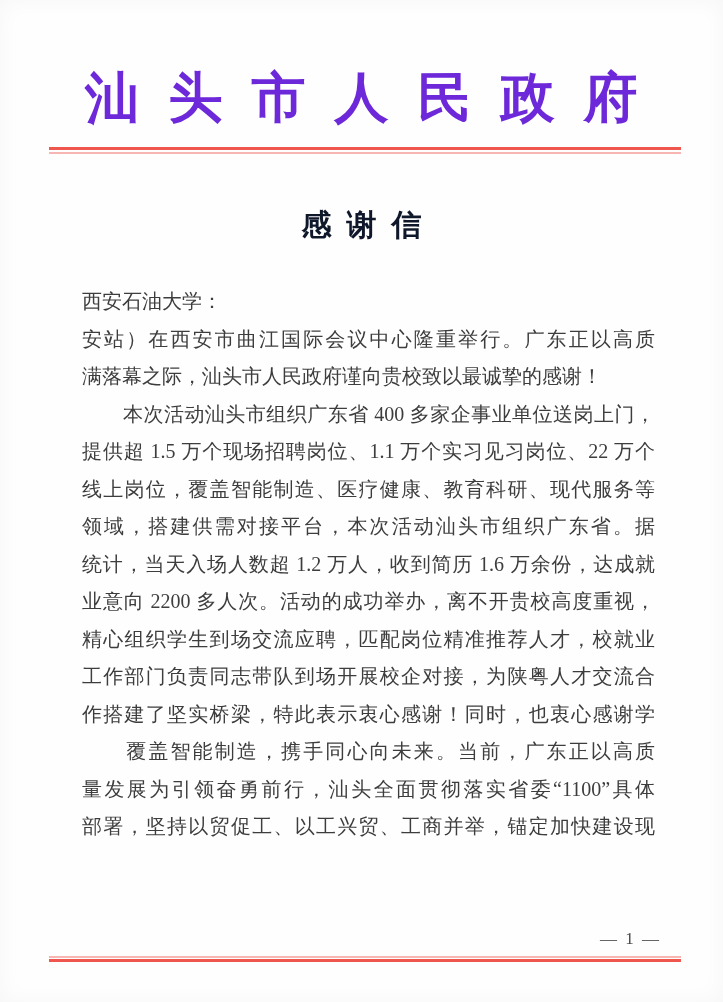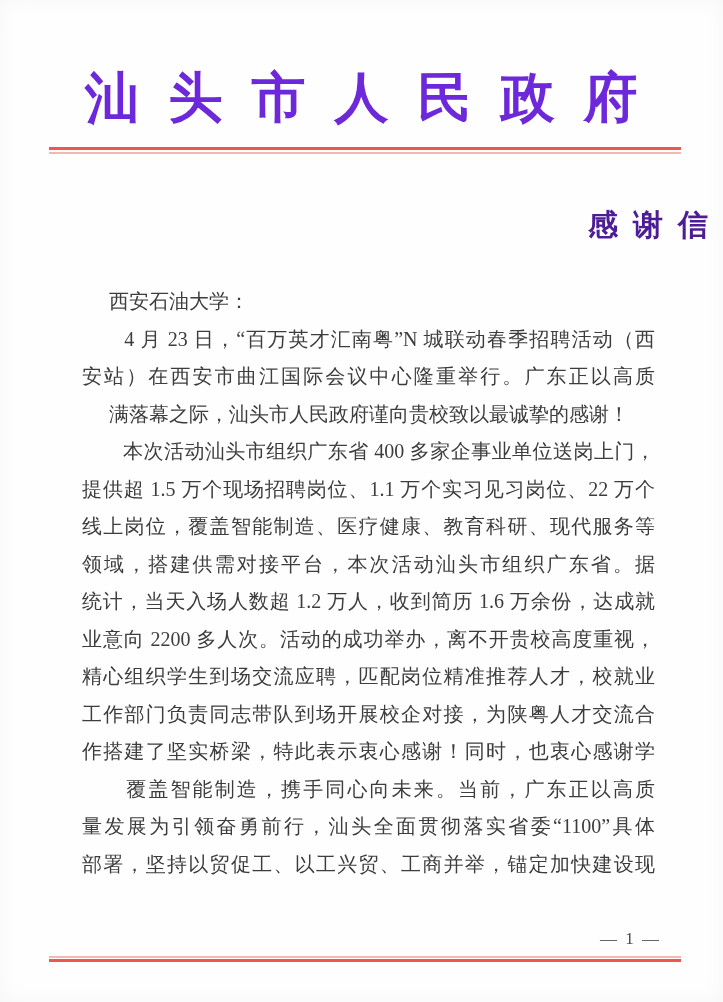--- a/index.html
+++ b/index.html
@@ -34,44 +34,44 @@
   .rule-bottom-light { top: 956px; height: 1.5px; background: #f7b6b1; }
   .rule-bottom-thick { top: 959px; height: 3px;   background: #ef564e; }
   
   .letter-title {
     position: absolute;
     top: 205px;
     left: 0;
     width: 100%;
     height: 40px;
     line-height: 40px;
-    text-align: right;
+    text-align: center;
     font-size: 30px;
     font-weight: bold;
-    color: #4c1d95;
+    color: #0f172a;
     letter-spacing: 15px;
     text-indent: 15px;
     white-space: nowrap;
   }
   
   .letter-body {
     position: absolute;
     top: 283px;
     left: 82px;
     width: 573px;
   }
   .line {
     height: 37.5px;
     line-height: 37.5px;
     font-size: 20px;
     color: #3d3d3d;
     overflow: hidden;
   }
   .line.j { text-align: justify; text-align-last: justify; }
-  .line.l { text-align: center;    text-align-last: left; margin-left: 27px; }
+  .line.l { text-align: center;    text-align-last: left; }
   
   .page-number {
     position: absolute;
     top: 928px;
     right: 62px;
     height: 22px;
     line-height: 22px;
     font-size: 17px;
     color: #4a4a4a;
     letter-spacing: 2px;
@@ -85,21 +85,20 @@
 
   <div class="letterhead">汕头市人民政府</div>
 
   <div class="rule rule-top-thick"></div>
   <div class="rule rule-top-light"></div>
 
   <div class="letter-title">感谢信</div>
 
   <div class="letter-body">
       <div class="line l">西安石油大学：</div>
-      <div class="line j">　　4 月 23 日，“百万英才汇南粤”N 城联动春季招聘活动（西</div>
       <div class="line j">安站）在西安市曲江国际会议中心隆重举行。广东正以高质</div>
       <div class="line l">满落幕之际，汕头市人民政府谨向贵校致以最诚挚的感谢！</div>
       <div class="line j">　　本次活动汕头市组织广东省 400 多家企事业单位送岗上门，</div>
       <div class="line j">提供超 1.5 万个现场招聘岗位、1.1 万个实习见习岗位、22 万个</div>
       <div class="line j">线上岗位，覆盖智能制造、医疗健康、教育科研、现代服务等</div>
       <div class="line j">领域，搭建供需对接平台，本次活动汕头市组织广东省。据</div>
       <div class="line j">统计，当天入场人数超 1.2 万人，收到简历 1.6 万余份，达成就</div>
       <div class="line j">业意向 2200 多人次。活动的成功举办，离不开贵校高度重视，</div>
       <div class="line j">精心组织学生到场交流应聘，匹配岗位精准推荐人才，校就业</div>
       <div class="line j">工作部门负责同志带队到场开展校企对接，为陕粤人才交流合</div>

